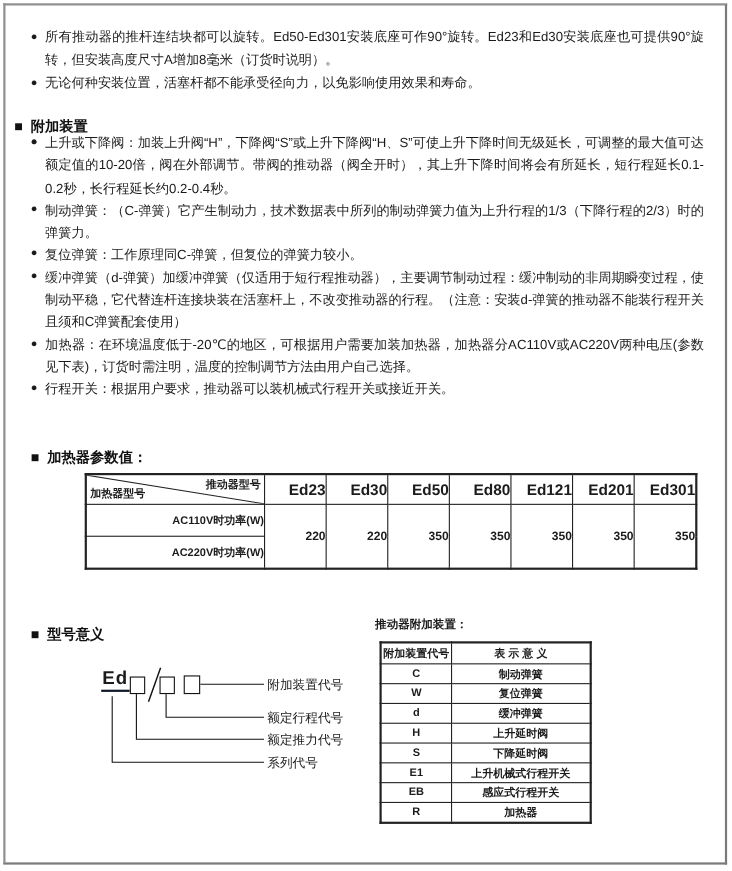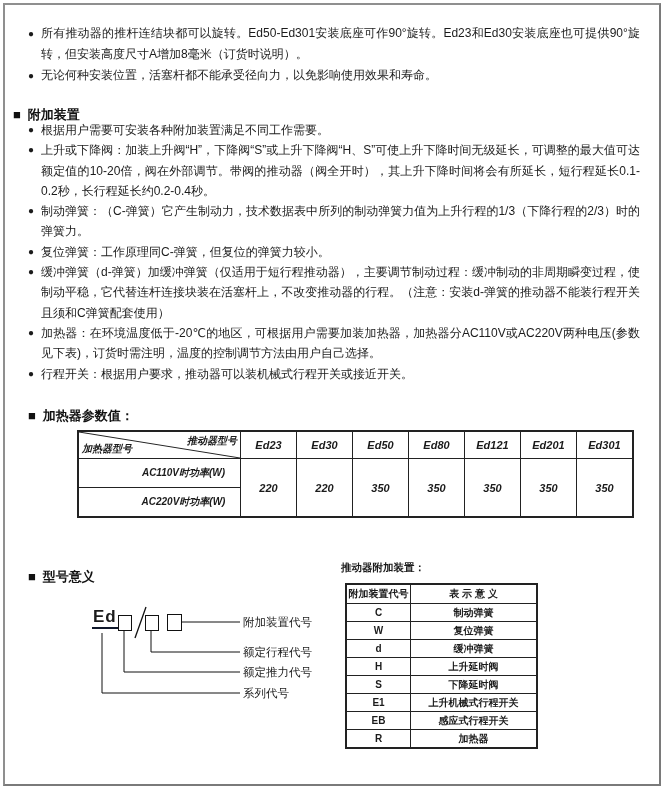--- a/index.html
+++ b/index.html
@@ -15,22 +15,22 @@
   .mk{position:absolute;left:0;top:0;font-size:10px;}
 
   
   .sec-head{position:absolute;font-size:13px;font-weight:bold;color:#111;white-space:nowrap;}
   .sq{display:inline-block;margin-right:7px;font-size:13px;}
 
   
   table.heater{position:absolute;left:77px;top:430px;border-collapse:collapse;table-layout:fixed;}
   table.heater,table.heater th,table.heater td{border:1px solid #222;}
   table.heater{border:2px solid #222;}
-  table.heater th,table.heater td{text-align:center;vertical-align:middle;padding:0;font-style:italic;}
-  table.heater th.model{width:55px;height:26px;font-size:11px;font-weight:bold;}
+  table.heater th,table.heater td{text-align:right;vertical-align:middle;padding:0;}
+  table.heater th.model{width:55px;height:26px;font-size:14px;font-weight:bold;}
   table.heater td.val{font-size:11px;font-weight:bold;}
   table.heater td.rowlab{width:113px;height:28px;font-size:10px;font-weight:bold;white-space:nowrap;padding-left:48px;}
   th.corner{width:113px;height:26px;position:relative;padding:0;}
   th.corner svg{position:absolute;left:0;top:0;width:100%;height:100%;}
   .corner-top{position:absolute;right:3px;top:2px;font-size:10px;font-weight:bold;}
   .corner-bot{position:absolute;left:3px;bottom:2px;font-size:10px;font-weight:bold;}
 
   
   .codes-title{position:absolute;left:341px;top:561px;font-size:10.5px;font-weight:bold;}
   table.codes{position:absolute;left:345px;top:583px;border-collapse:collapse;table-layout:fixed;}
@@ -69,21 +69,20 @@
     </li>
   </ul>
 
   <div class="sec-head" style="left:13px;top:106px;">
     <span class="sq">■</span><span>附加装置</span>
   </div>
 
   <ul class="bullets lh-b" style="top:120px;">
     <li>
       <span class="mk">●</span>
-      <span>根据用户需要可安装各种附加装置满足不同工作需要。</span>
     </li>
     <li>
       <span class="mk">●</span>
       <span>上升或下降阀：加装上升阀“H”，下降阀“S”或上升下降阀“H、S”可使上升下降时间无级延长，可调整的最大值可达额定值的10-20倍，阀在外部调节。带阀的推动器（阀全开时），其上升下降时间将会有所延长，短行程延长0.1-0.2秒，长行程延长约0.2-0.4秒。</span>
     </li>
     <li>
       <span class="mk">●</span>
       <span>制动弹簧：（C-弹簧）它产生制动力，技术数据表中所列的制动弹簧力值为上升行程的1/3（下降行程的2/3）时的弹簧力。</span>
     </li>
     <li>

